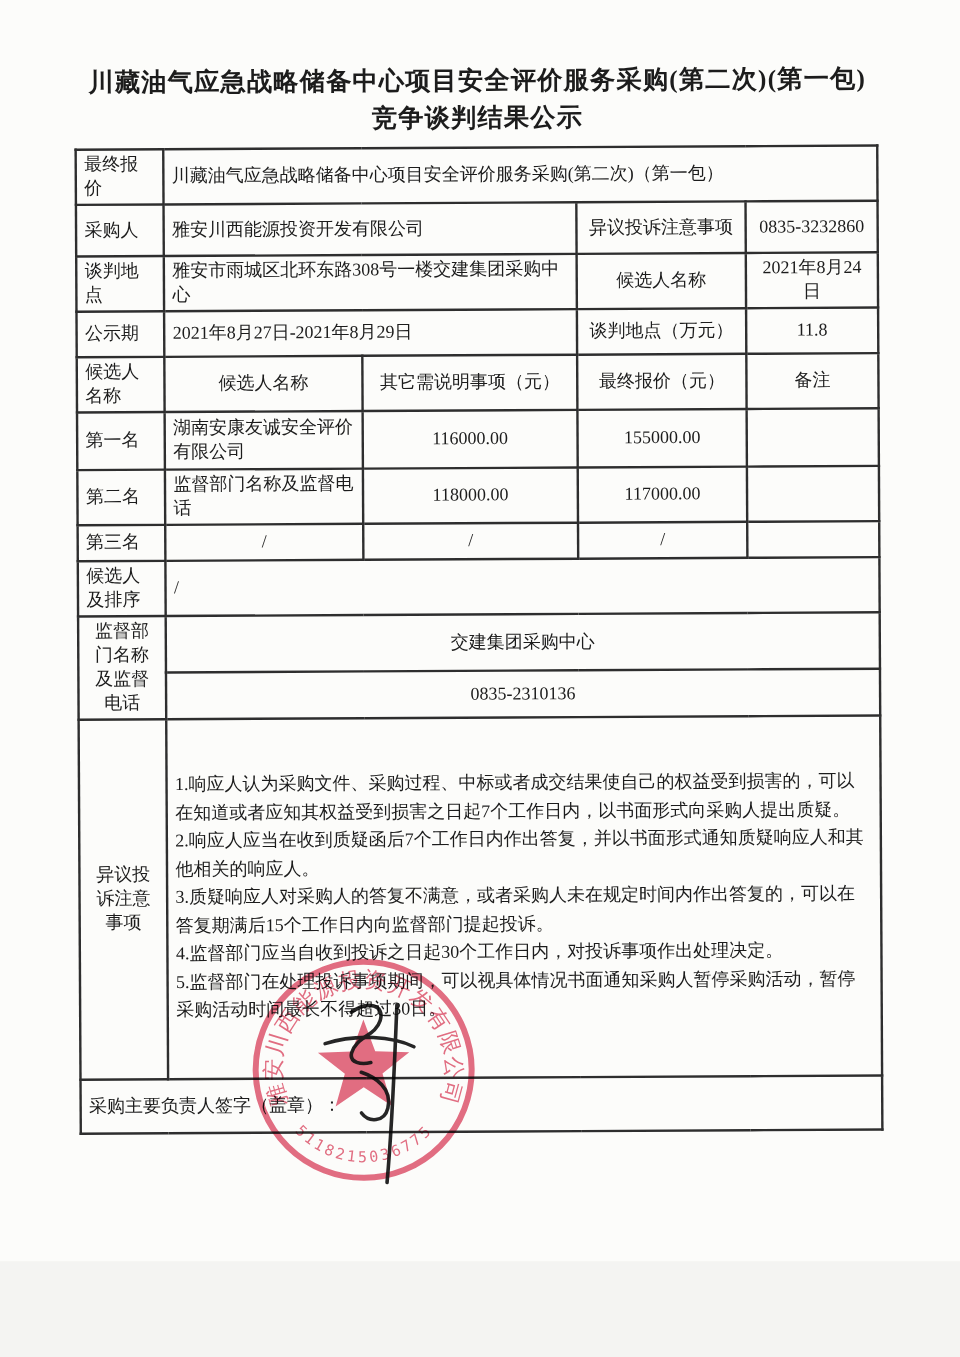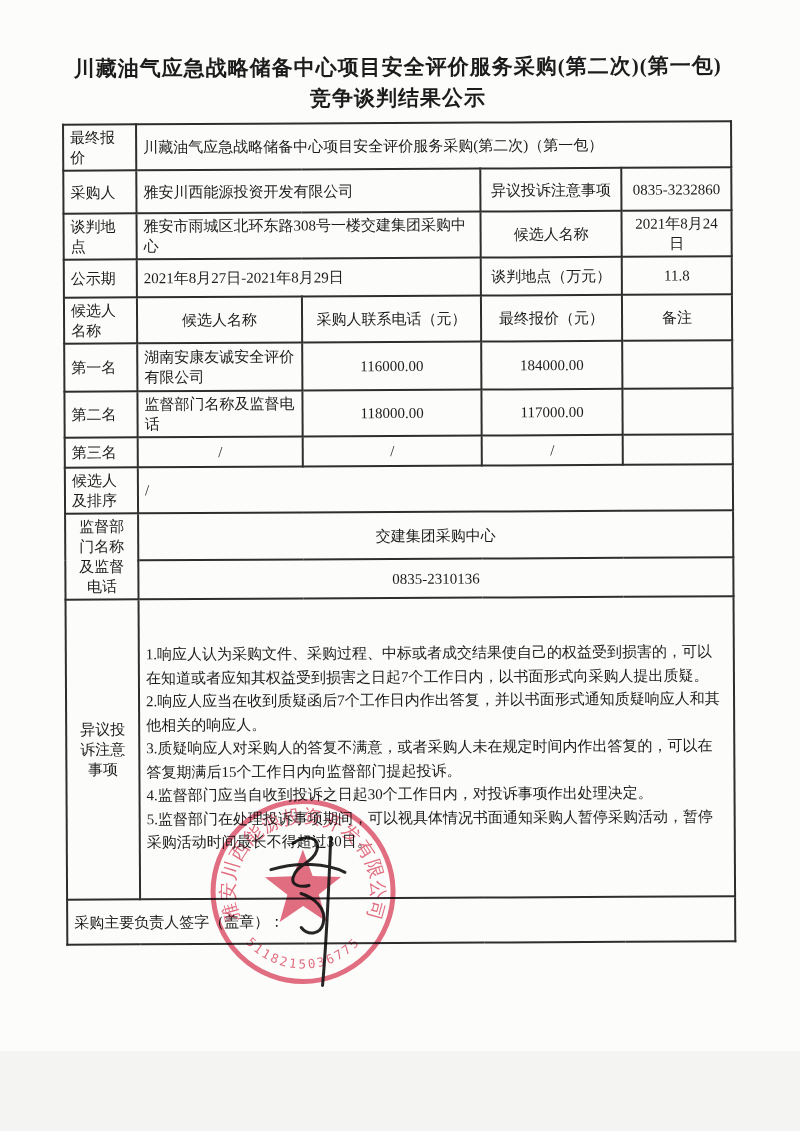--- a/index.html
+++ b/index.html
@@ -99,30 +99,30 @@
       <tr style="height:38px">
         <td class="lbl">公示期</td>
         <td colspan="2">2021年8月27日-2021年8月29日</td>
         <td class="c">谈判地点（万元）</td>
         <td class="c">11.8</td>
       </tr>
 
       <tr style="height:40px">
         <td class="lbl">候选人名称</td>
         <td class="c">候选人名称</td>
-        <td class="c">采购人联系电话（元）</td>
+        <td class="c">其它需说明事项（元）</td>
         <td class="c">最终报价（元）</td>
         <td class="c">备注</td>
       </tr>
 
       <tr style="height:48px">
         <td class="lbl">第一名</td>
         <td>湖南安康友诚安全评价有限公司</td>
         <td class="c">116000.00</td>
-        <td class="c">184000.00</td>
+        <td class="c">155000.00</td>
         <td class="c"></td>
       </tr>
 
       <tr style="height:42px">
         <td class="lbl">第二名</td>
         <td>监督部门名称及监督电话</td>
         <td class="c">118000.00</td>
         <td class="c">117000.00</td>
         <td class="c"></td>
       </tr>

